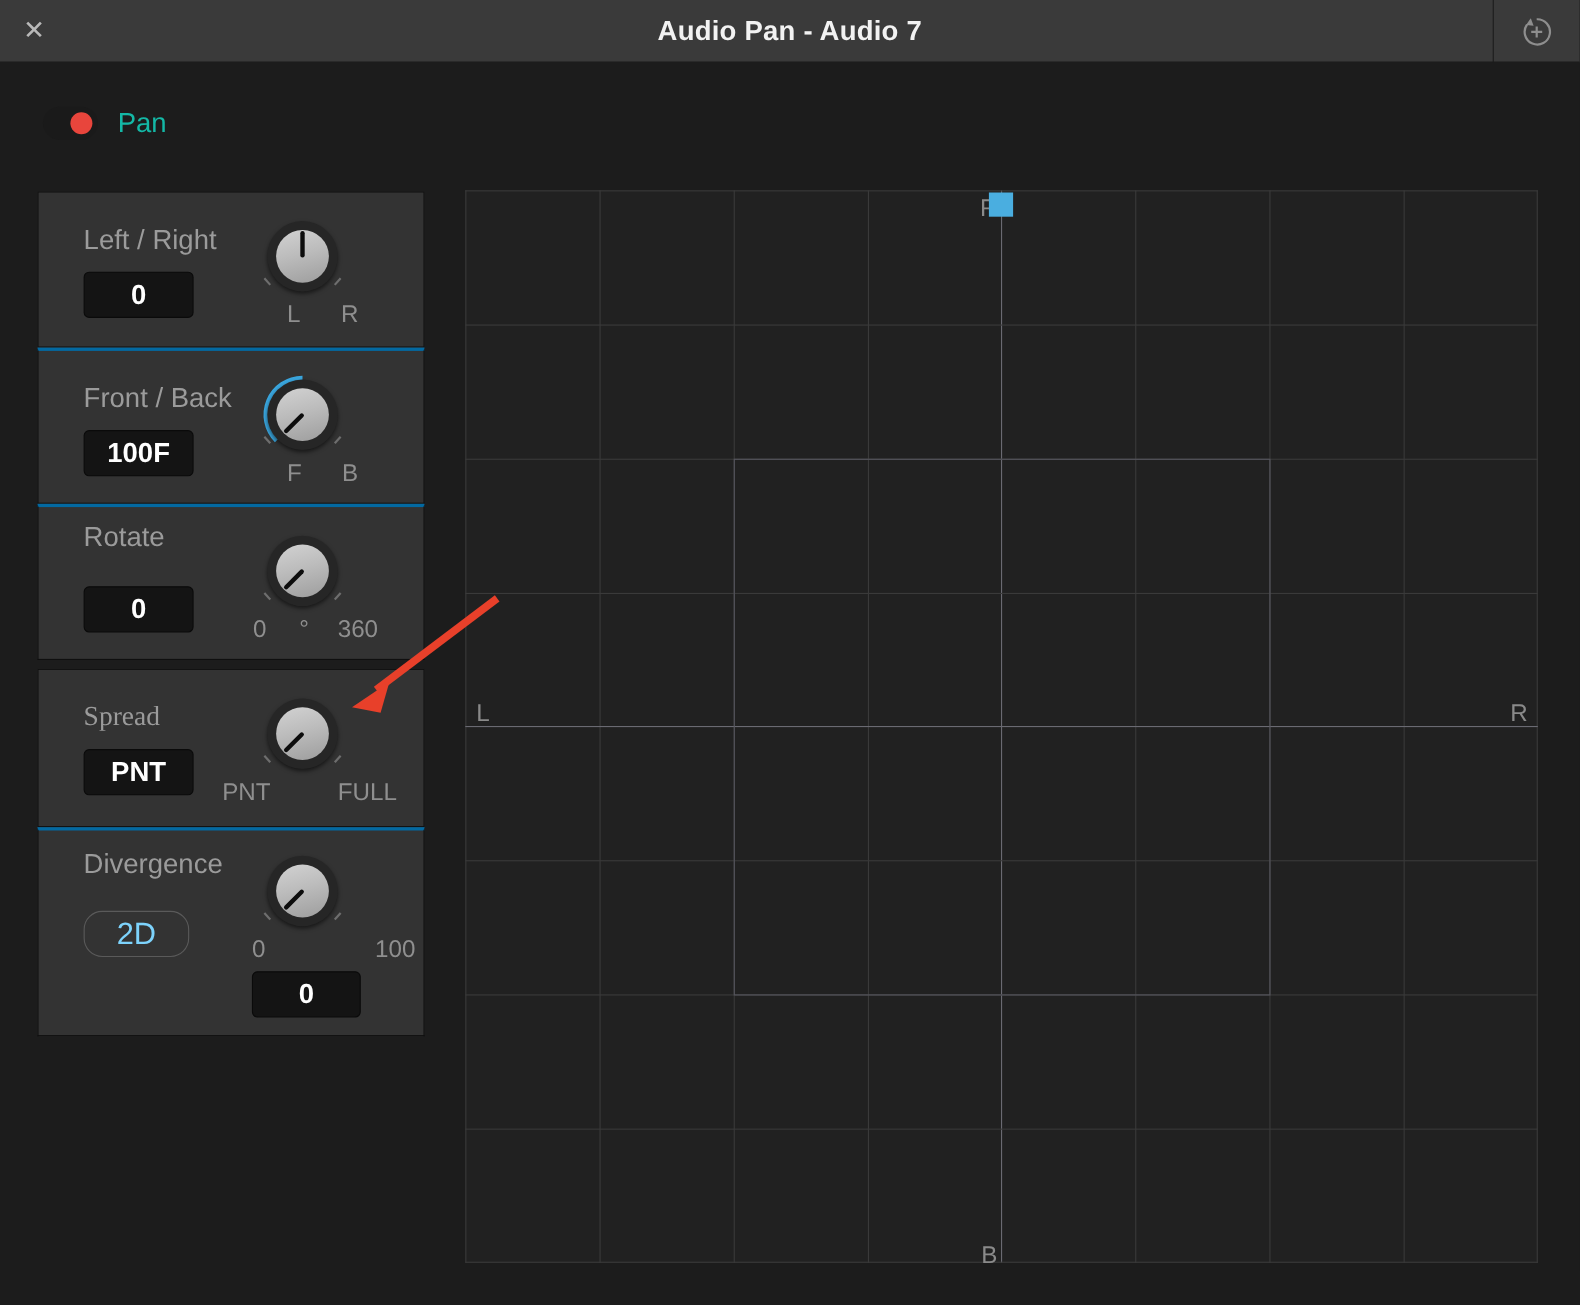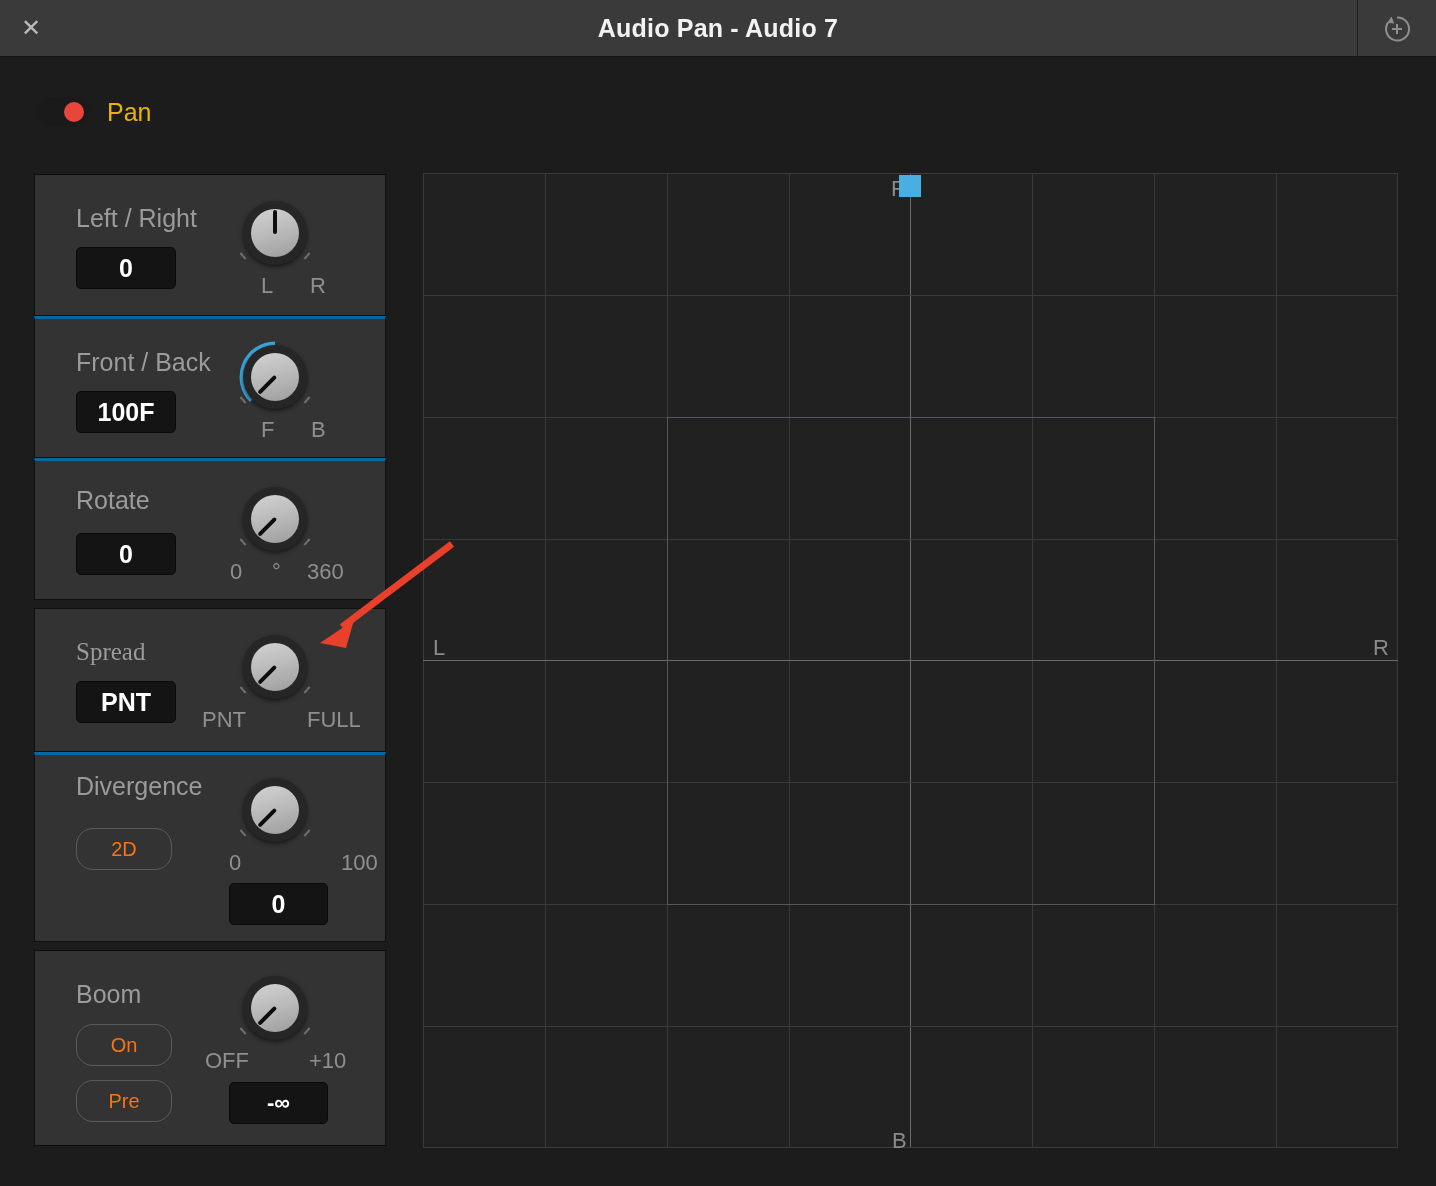--- a/index.html
+++ b/index.html
@@ -36,21 +36,21 @@
   .toggle{
     position:absolute; left:39px; top:40px; width:50px; height:30px;
     background:#1a1a1a; border-radius:15px; cursor:pointer;
   }
   .toggle .dot{
     position:absolute; right:5px; top:5px; width:20px; height:20px;
     border-radius:50%; background:#e8453c;
   }
   .panrow .lbl{
     position:absolute; left:107px; top:41px;
-    font-size:25px; color:#eab308;
+    font-size:25px; color:#14b8a6;
   }
 
   
   .panel{ position:absolute; left:34px; top:174px; width:352px; }
   .group{
     background:#333333; border:1px solid #0f0f0f; position:relative;text-align:center;
   }
   .group + .group{ border-top:3px solid #0369a1; }
   .gap{ height:8px; }
 
@@ -65,21 +65,21 @@
     position:absolute; font-size:25px; color:#9b9b9b; white-space:nowrap;
   }
   .valfield{
     position:absolute; background:#141414; border:1px solid #0a0a0a;
     border-radius:5px; display:flex; align-items:center; justify-content:center;
     color:#ffffff; font-weight:bold; cursor:pointer;
   }
   .pill{
     position:absolute; border:1px solid #5a5a5a; border-radius:17px;
     display:flex; align-items:center; justify-content:center;
-    color:#f97316; font-size:20px; cursor:pointer; background:transparent;
+    color:#7dd3fc; font-size:28px; cursor:pointer; background:transparent;
   }
 
   
   .knob{ position:absolute; width:64px; height:64px; cursor:pointer; }
   .knob .ring{
     position:absolute; left:0; top:0; width:64px; height:64px;
     border-radius:50%; background:#262626;
     box-shadow:0 2px 4px rgba(0,0,0,.55);
   }
   .knob .cap{
@@ -173,21 +173,21 @@
       <div class="cap"></div>
       <div class="pointer" style="transform:rotate(-135deg);"></div>
       <div class="tick l"></div>
       <div class="tick r"></div>
     </div>
     <div class="rangelbl" style="left:226px; top:98px;">F</div>
     <div class="rangelbl" style="left:276px; top:98px;">B</div>
   </div>
 
   <div class="group g-rot">
-    <div class="glabel" style="left:41px; top:25px;">Rotate</div>
+    <div class="glabel" style="left:41px; top:13px;">Rotate</div>
     <div class="valfield" style="left:41px; top:72px; width:100px; height:42px; font-size:25px;">0</div>
     <div class="knob" style="left:208px; top:26px;">
       <div class="ring"></div>
       <div class="cap"></div>
       <div class="pointer" style="transform:rotate(-135deg);"></div>
       <div class="tick l"></div>
       <div class="tick r"></div>
     </div>
     <div class="rangelbl" style="left:195px; top:98px;">0</div>
     <div class="rangelbl" style="left:237px; top:98px;">°</div>
@@ -220,35 +220,20 @@
       <div class="tick l"></div>
       <div class="tick r"></div>
     </div>
     <div class="rangelbl" style="left:194px; top:95px;">0</div>
     <div class="rangelbl" style="left:272px; top:95px;margin-left:34px;">100</div>
     <div class="valfield" style="left:194px; top:128px; width:99px; height:42px; font-size:25px;">0</div>
   </div>
 
   <div class="gap"></div>
 
-  <div class="group g-boom">
-    <div class="glabel" style="left:41px; top:29px;">Boom</div>
-    <div class="pill" style="left:41px; top:73px; width:96px; height:42px;">On</div>
-    <div class="pill" style="left:41px; top:129px; width:96px; height:42px;">Pre</div>
-    <div class="knob" style="left:208px; top:25px;">
-      <div class="ring"></div>
-      <div class="cap"></div>
-      <div class="pointer" style="transform:rotate(-135deg);"></div>
-      <div class="tick l"></div>
-      <div class="tick r"></div>
-    </div>
-    <div class="rangelbl" style="left:170px; top:97px;">OFF</div>
-    <div class="rangelbl" style="left:274px; top:97px;">+10</div>
-    <div class="valfield" style="left:194px; top:131px; width:99px; height:42px; font-size:22px;">-∞</div>
-  </div>
 
 </div>
 
 <div class="gridwrap">
   <div class="gridbg"></div>
 
   <div class="gline v" style="left:0px;"></div>
   <div class="gline v" style="left:122px;"></div>
   <div class="gline v" style="left:244px;"></div>
   <div class="gline v" style="left:366px;"></div>

